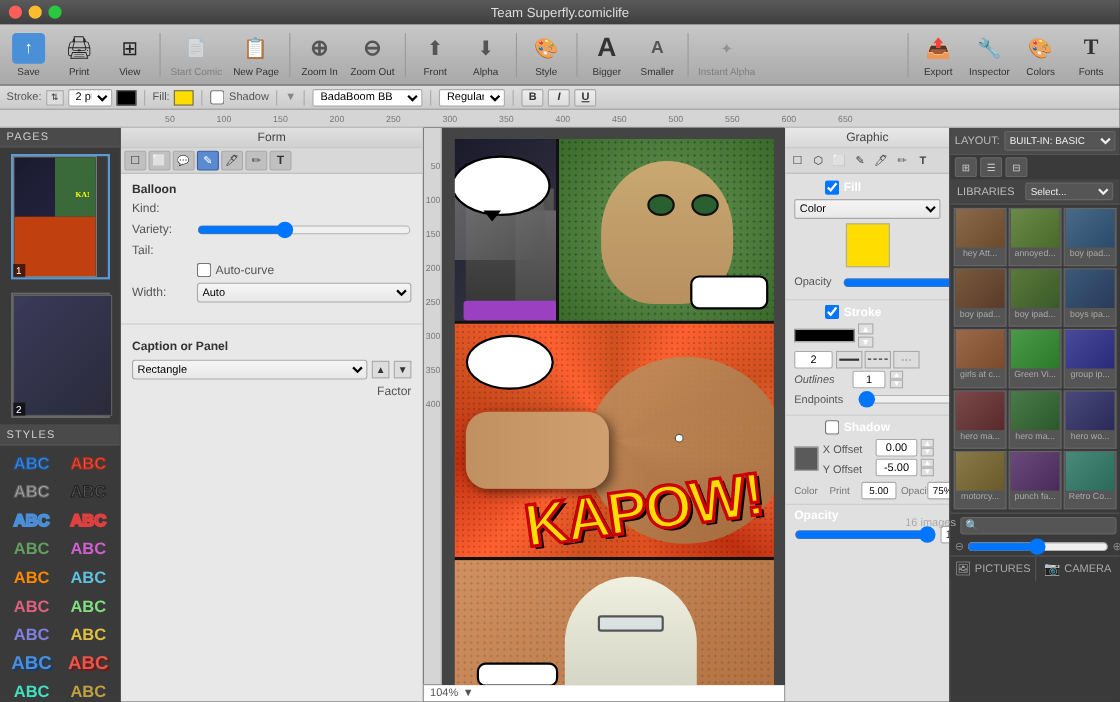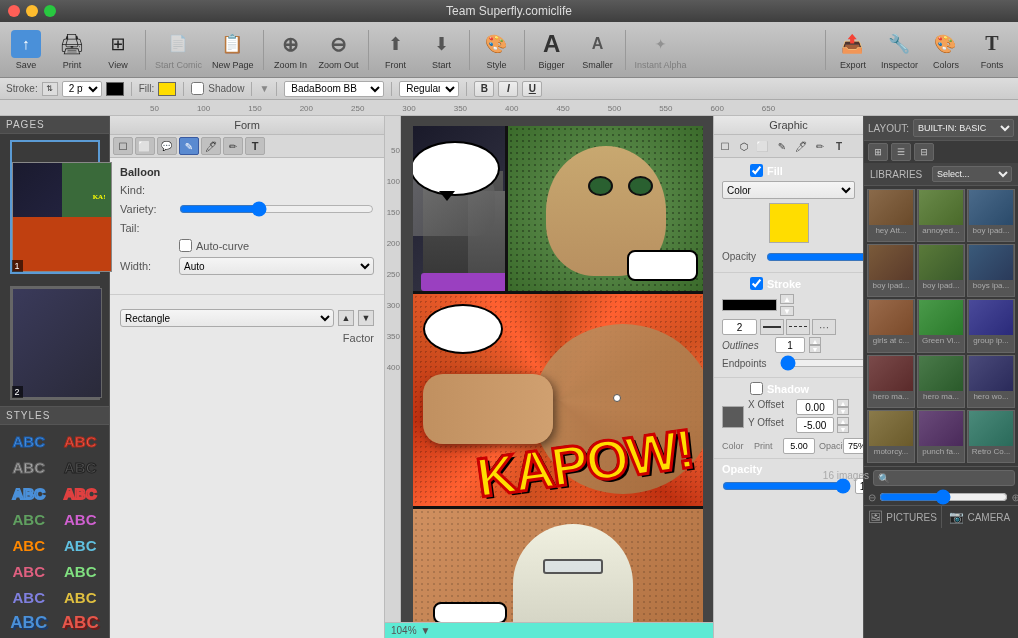--- a/index.html
+++ b/index.html
@@ -68,21 +68,21 @@
     .color-swatch { width: 40px; height: 40px; background: #ffdd00; border: 1px solid #aaa; margin: 4px auto; cursor: pointer; }
     .opacity-row { display: flex; align-items: center; gap: 4px; font-size: 10px; padding: 2px 0; }
     .opacity-slider { flex: 1; }
     .opacity-val { width: 35px; text-align: right; font-size: 10px; background: white; border: 1px solid #aaa; padding: 1px 2px; }
     .stroke-section { padding: 4px 8px; border-top: 1px solid #ccc; }
     .stroke-color-row { display: flex; align-items: center; gap: 3px; margin-bottom: 3px; }
     .stroke-swatch { width: 55px; height: 12px; background: black; border: 1px solid #aaa; }
     .stroke-num-row { display: flex; align-items: center; gap: 3px; font-size: 10px; margin-bottom: 2px; }
     .num-input { width: 30px; height: 16px; border: 1px solid #aaa; border-radius: 2px; text-align: center; font-size: 10px; background: white; }
     .shadow-section { padding: 4px 8px; border-top: 1px solid #ccc; }
-    .shadow-offset { display: flex; gap: 3px; align-items: flex-start; font-size: 10px; margin-bottom: 2px; }
+    .shadow-offset { display: flex; gap: 3px; align-items: flex-end; font-size: 10px; margin-bottom: 2px; }
     .shadow-color-blur { display: flex; gap: 4px; align-items: center; font-size: 9px; margin-top: 3px; }
     .opacity-section { padding: 4px 8px; border-top: 1px solid #ccc; }
 
     
     #library-panel { width: 155px; background: #3a3a3a; border-left: 1px solid #555; display: flex; flex-direction: column; }
     .layout-row { display: flex; align-items: center; padding: 3px 4px; background: #4a4a4a; border-bottom: 1px solid #555; gap: 4px; font-size: 10px; color: #ccc; }
     .layout-select { flex: 1; height: 18px; font-size: 9px; background: #555; color: #eee; border: 1px solid #666; border-radius: 2px; }
     .library-label { padding: 3px 6px; background: #444; border-bottom: 1px solid #555; font-size: 10px; color: #bbb; display: flex; justify-content: space-between; align-items: center; }
     .lib-select { height: 16px; font-size: 9px; background: #555; color: #eee; border: 1px solid #666; border-radius: 2px; width: 80px; }
     .lib-grid { display: grid; grid-template-columns: 1fr 1fr 1fr; gap: 2px; padding: 3px; overflow-y: auto; flex: 1; }
@@ -93,21 +93,21 @@
     .lib-search input { flex: 1; height: 18px; font-size: 10px; background: #555; border: 1px solid #666; border-radius: 3px; color: #eee; padding: 0 4px; }
     .lib-zoom { display: flex; align-items: center; gap: 3px; padding: 2px 4px; background: #3a3a3a; }
     .lib-zoom input[type=range] { flex: 1; }
     .lib-footer { display: flex; background: #3a3a3a; border-top: 1px solid #555; }
     .lib-footer-btn { flex: 1; padding: 4px; display: flex; align-items: center; justify-content: center; gap: 3px; font-size: 10px; color: #aaa; cursor: pointer; border-right: 1px solid #555; }
     .lib-footer-btn:last-child { border-right: none; }
 
     
     .ruler { height: 16px; background: #d0d0d0; border-bottom: 1px solid #bbb; position: relative; overflow: hidden; }
 
-    .canvas-footer { height: 16px; background: #5eead4; border-top: 1px solid #bbb; display: flex; align-items: center; padding: 0 6px; font-size: 10px; color: #555; }
+    .canvas-footer { height: 16px; background: #ffffff; border-top: 1px solid #bbb; display: flex; align-items: center; padding: 0 6px; font-size: 10px; color: #555; }
 
     
     ::-webkit-scrollbar { width: 8px; height: 8px; }
     ::-webkit-scrollbar-track { background: #555; }
     ::-webkit-scrollbar-thumb { background: #888; border-radius: 4px; }
 
     
     select { appearance: auto; }
 
     
@@ -165,21 +165,21 @@
   </div>
   <div class="tb-separator"></div>
 
   <div class="tb-btn">
     <div class="tb-icon" style="font-size:18px;color:#555;">⬆</div>
     <span class="tb-label">Front</span>
   </div>
 
   <div class="tb-btn">
     <div class="tb-icon" style="font-size:18px;color:#555;">⬇</div>
-    <span class="tb-label">Start</span>
+    <span class="tb-label">Alpha</span>
   </div>
   <div class="tb-separator"></div>
 
   <div class="tb-btn">
     <div class="tb-icon" style="font-size:18px;">🎨</div>
     <span class="tb-label">Style</span>
   </div>
   <div class="tb-separator"></div>
 
   <div class="tb-btn">
@@ -267,21 +267,21 @@
     <span style="margin-left:38px;">650</span>
   </div>
 </div>
 
 <div id="main">
 
   <div id="pages-panel">
     <div class="panel-header">PAGES</div>
 
     <div class="page-thumb active" style="margin:6px auto;width:90px;cursor:pointer;">
-      <div style="width:100px;height:110px;background:linear-gradient(135deg,#1a1a2e,#2a2a4e);border:1px solid #888;position:relative;overflow:hidden;margin-top:20px;">
+      <div style="width:76px;height:110px;background:linear-gradient(135deg,#1a1a2e,#2a2a4e);border:1px solid #888;position:relative;overflow:hidden;">
         <div style="width:100%;height:50%;background:#3a6a3a;position:absolute;top:0;right:0;width:50%;"></div>
         <div style="width:100%;height:50%;background:#c04010;position:absolute;bottom:0;"></div>
         <div style="position:absolute;top:30px;right:5px;font-size:7px;font-weight:bold;color:#ff0;font-family:Impact;">KA!</div>
       </div>
       <div class="page-num">1</div>
     </div>
 
     <div class="page-thumb" style="margin:6px auto;width:90px;cursor:pointer;">
       <div style="width:90px;height:110px;background:#2a2a3a;border:1px solid #666;position:relative;overflow:hidden;">
         <div style="position:absolute;inset:0;background:linear-gradient(135deg,#3a3a5a,#2a2a3a);"></div>
@@ -398,20 +398,21 @@
         <span class="form-label">Width:</span>
         <select class="form-select">
           <option>Auto</option>
         </select>
       </div>
     </div>
 
     <div class="form-divider"></div>
 
     <div class="form-section">
+      <div class="form-section-title">Caption or Panel</div>
 
       <div class="form-row">
         <select class="form-select" style="width:100px;">
           <option>Rectangle</option>
         </select>
         <div style="width:16px;height:16px;border:1px solid #aaa;background:#ddd;display:flex;align-items:center;justify-content:center;cursor:pointer;font-size:9px;">▲</div>
         <div style="width:16px;height:16px;border:1px solid #aaa;background:#ddd;display:flex;align-items:center;justify-content:center;cursor:pointer;font-size:9px;">▼</div>
       </div>
 
       <div class="form-row">

